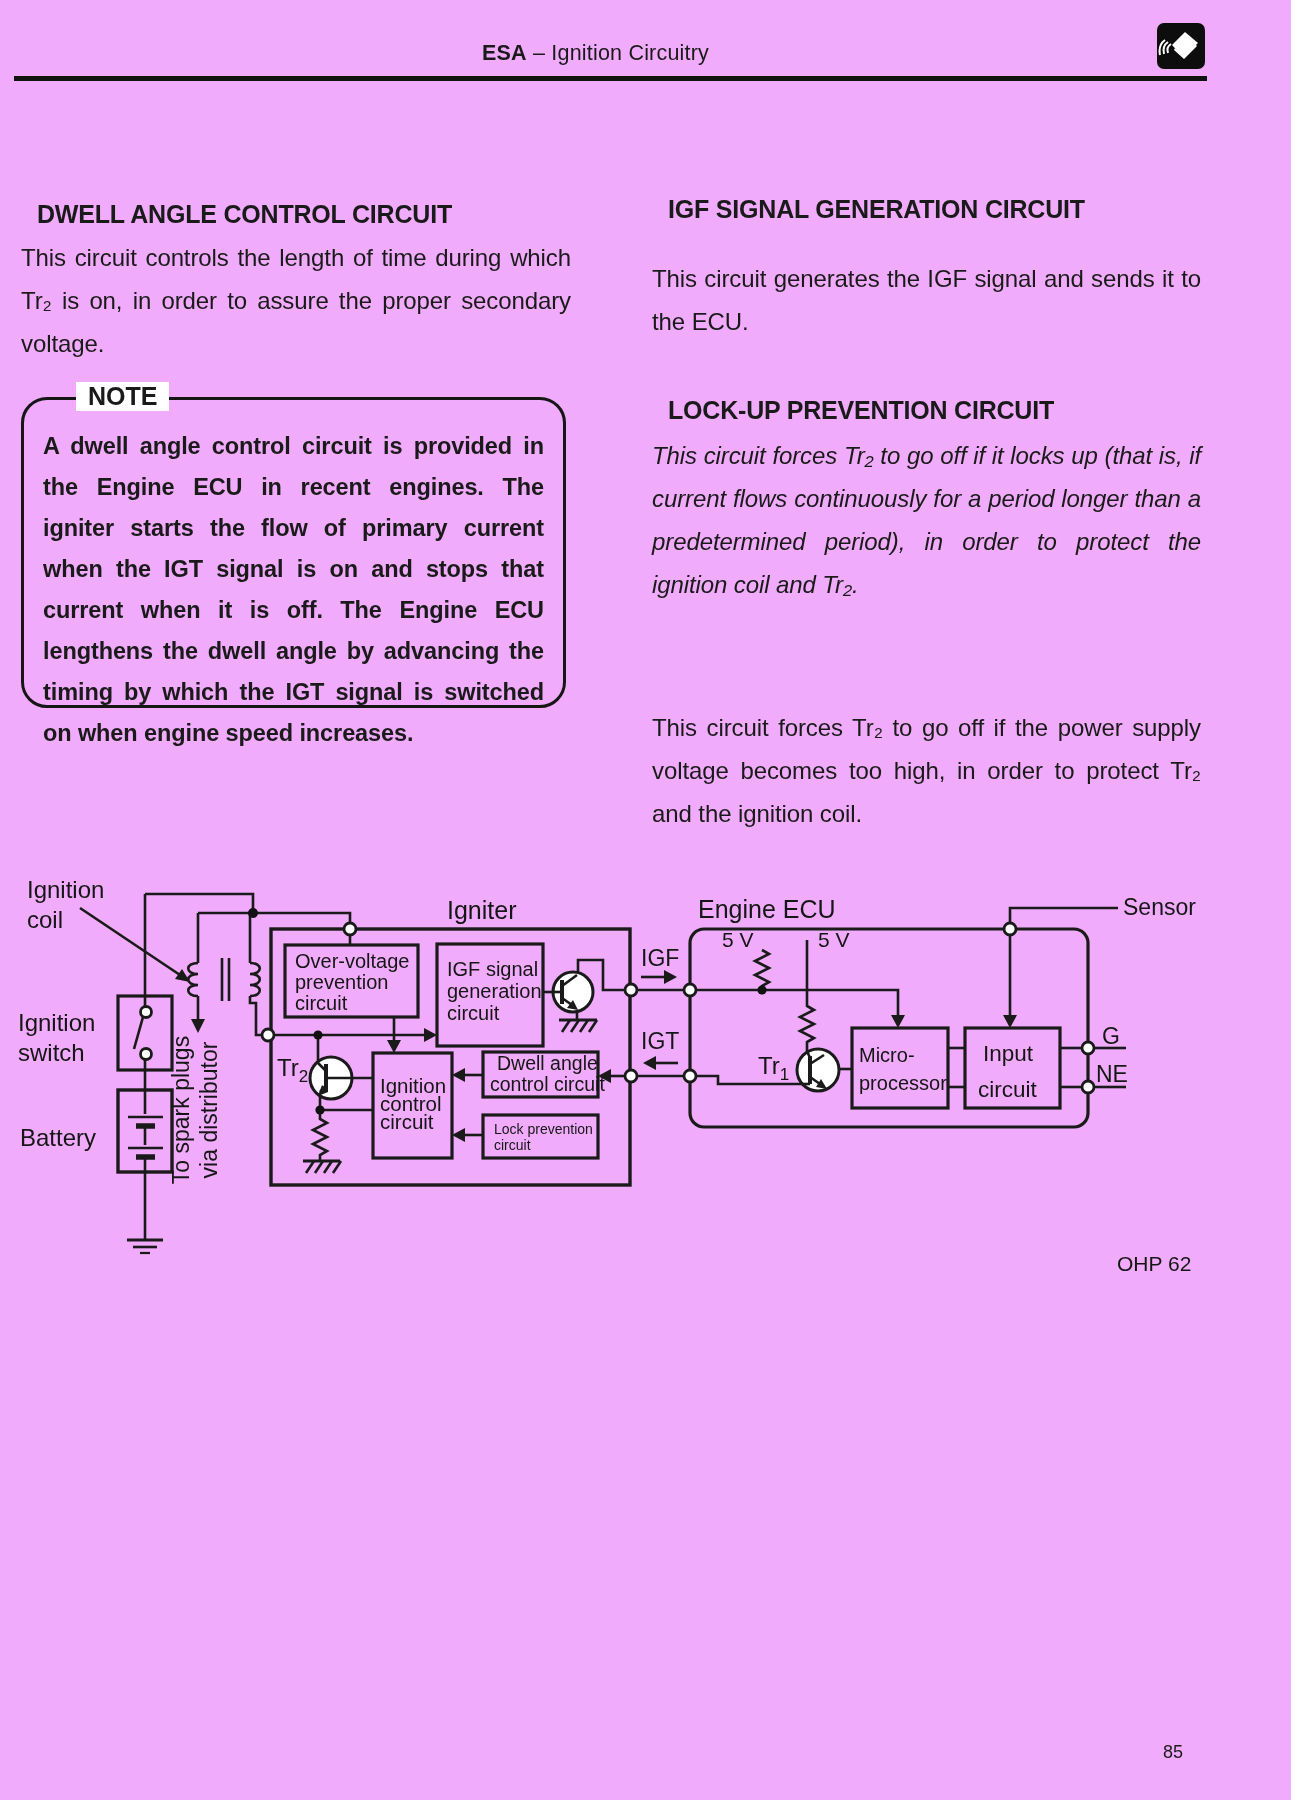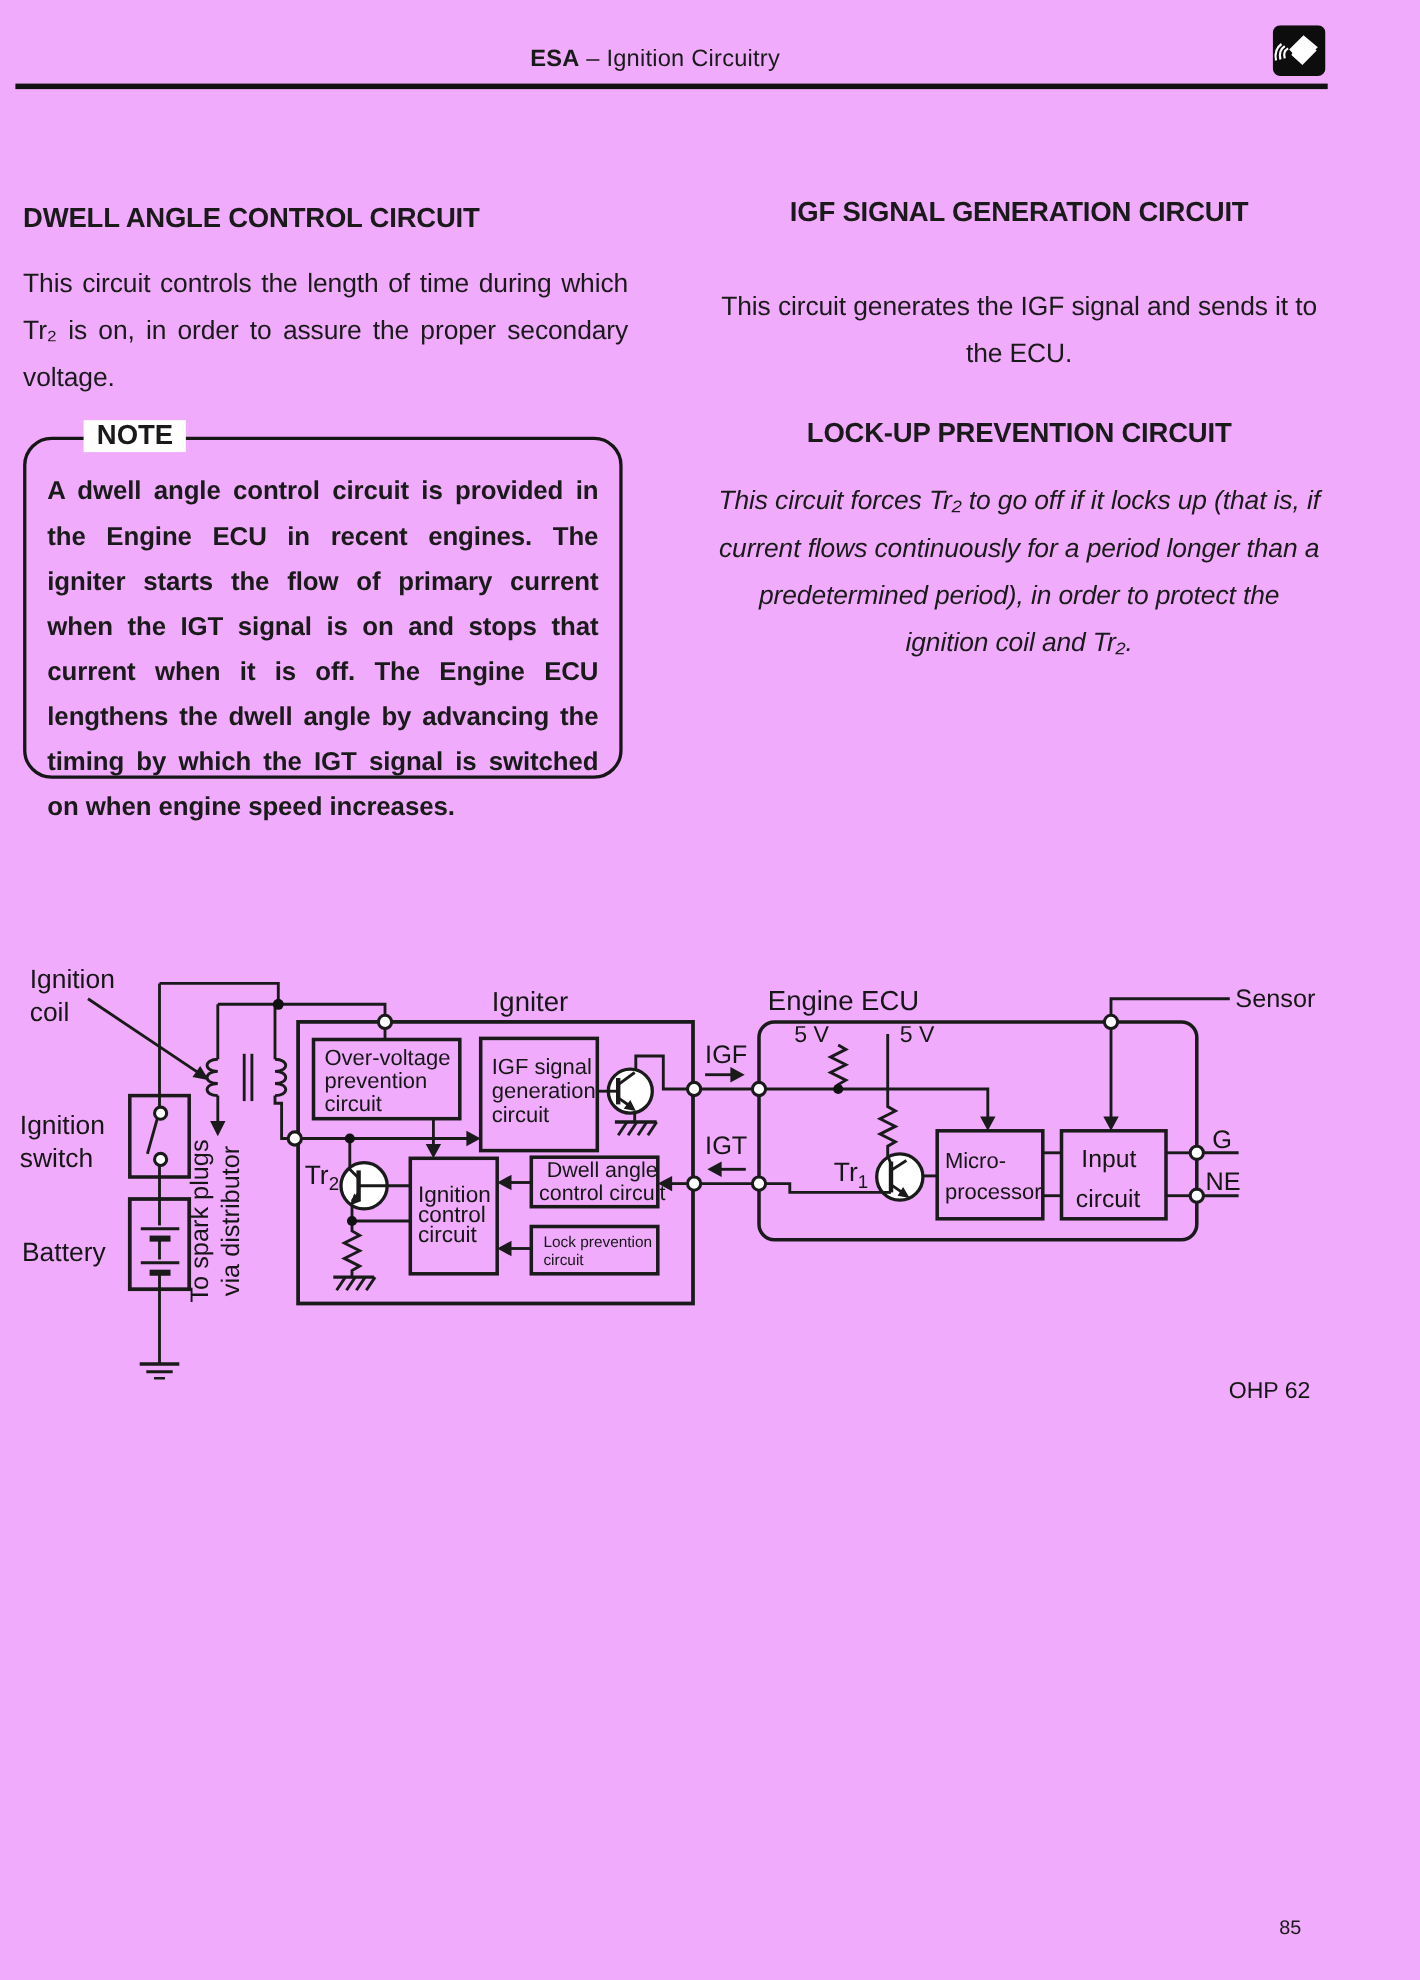--- a/index.html
+++ b/index.html
@@ -7,27 +7,27 @@
     position:relative;width:1291px;height:1800px;background:#f0abfc;
     font-family:"Liberation Sans","DejaVu Sans",sans-serif;color:#1a1a1a;
     overflow:hidden;margin:0 auto;
   }
   .abs{position:absolute;}
   .hdr-title{top:41px;left:482px;font-size:21.5px;letter-spacing:.2px;white-space:nowrap;}
   .hdr-title b{font-weight:bold;}
   .hdr-rule{top:76px;left:14px;width:1193px;height:5px;background:#111;}
   .hdr-icon{top:23px;left:1157px;width:48px;height:46px;}
   h2.sec{
-    margin:0;font-size:25px;font-weight:bold;letter-spacing:-0.2px;white-space:nowrap;
+    margin:16px;font-size:25px;font-weight:bold;letter-spacing:-0.2px;white-space:nowrap;
   }
   .body-text{
     font-size:24px;line-height:43px;text-align:justify;letter-spacing:-0.1px;
   }
   .col-l{left:21px;width:550px;}
-  .col-r{left:652px;width:549px;text-align:center;}
+  .col-r{left:652px;width:549px;}
   .note-box{
     left:21px;top:397px;width:545px;height:311px;
     border:3px solid #161616;border-radius:26px;box-sizing:border-box;
   }
   .note-label{
     position:absolute;left:52px;top:-18px;background:#ffffff;padding:0 12px;
     font-size:25px;font-weight:bold;
   }
   .note-body{
     position:absolute;left:19px;top:26px;width:501px;
@@ -63,20 +63,21 @@
   </div>
 
   <div class="abs body-text col-l" style="top:236px;">This circuit controls the length of time during which Tr₂ is on, in order to assure the proper secondary voltage.</div>
 
   <h2 class="sec abs col-r" style="top:179px;">IGF SIGNAL GENERATION CIRCUIT</h2>
   <div class="abs body-text col-r" style="top:233px;margin-top:24px;">This circuit generates the IGF signal and sends it to the ECU.</div>
 
   <h2 class="sec abs col-r" style="top:380px;">LOCK-UP PREVENTION CIRCUIT</h2>
   <div class="abs body-text col-r" style="top:434px;font-style:italic;">This circuit forces Tr₂ to go off if it locks up (that is, if current flows continuously for a period longer than a predetermined period), in order to protect the ignition coil and Tr₂.</div>
 
+  <div class="abs body-text col-r" style="top:706px;">This circuit forces Tr₂ to go off if the power supply voltage becomes too high, in order to protect Tr₂ and the ignition coil.</div>
 
   <svg class="abs" style="left:0;top:855px;font-family:'Liberation Sans','DejaVu Sans',sans-serif;" width="1291" height="440" viewBox="0 855 1291 440">
     <g stroke="#1a1a1a" stroke-width="2.6" fill="none">
 
       <path d="M145,894 H253 V913"></path>
       <path d="M253,913 H350 V929"></path>
       <path d="M145,894 V996"></path>
       <path d="M145,1070 V1090"></path>
       <path d="M145,1172 V1240"></path>
 

